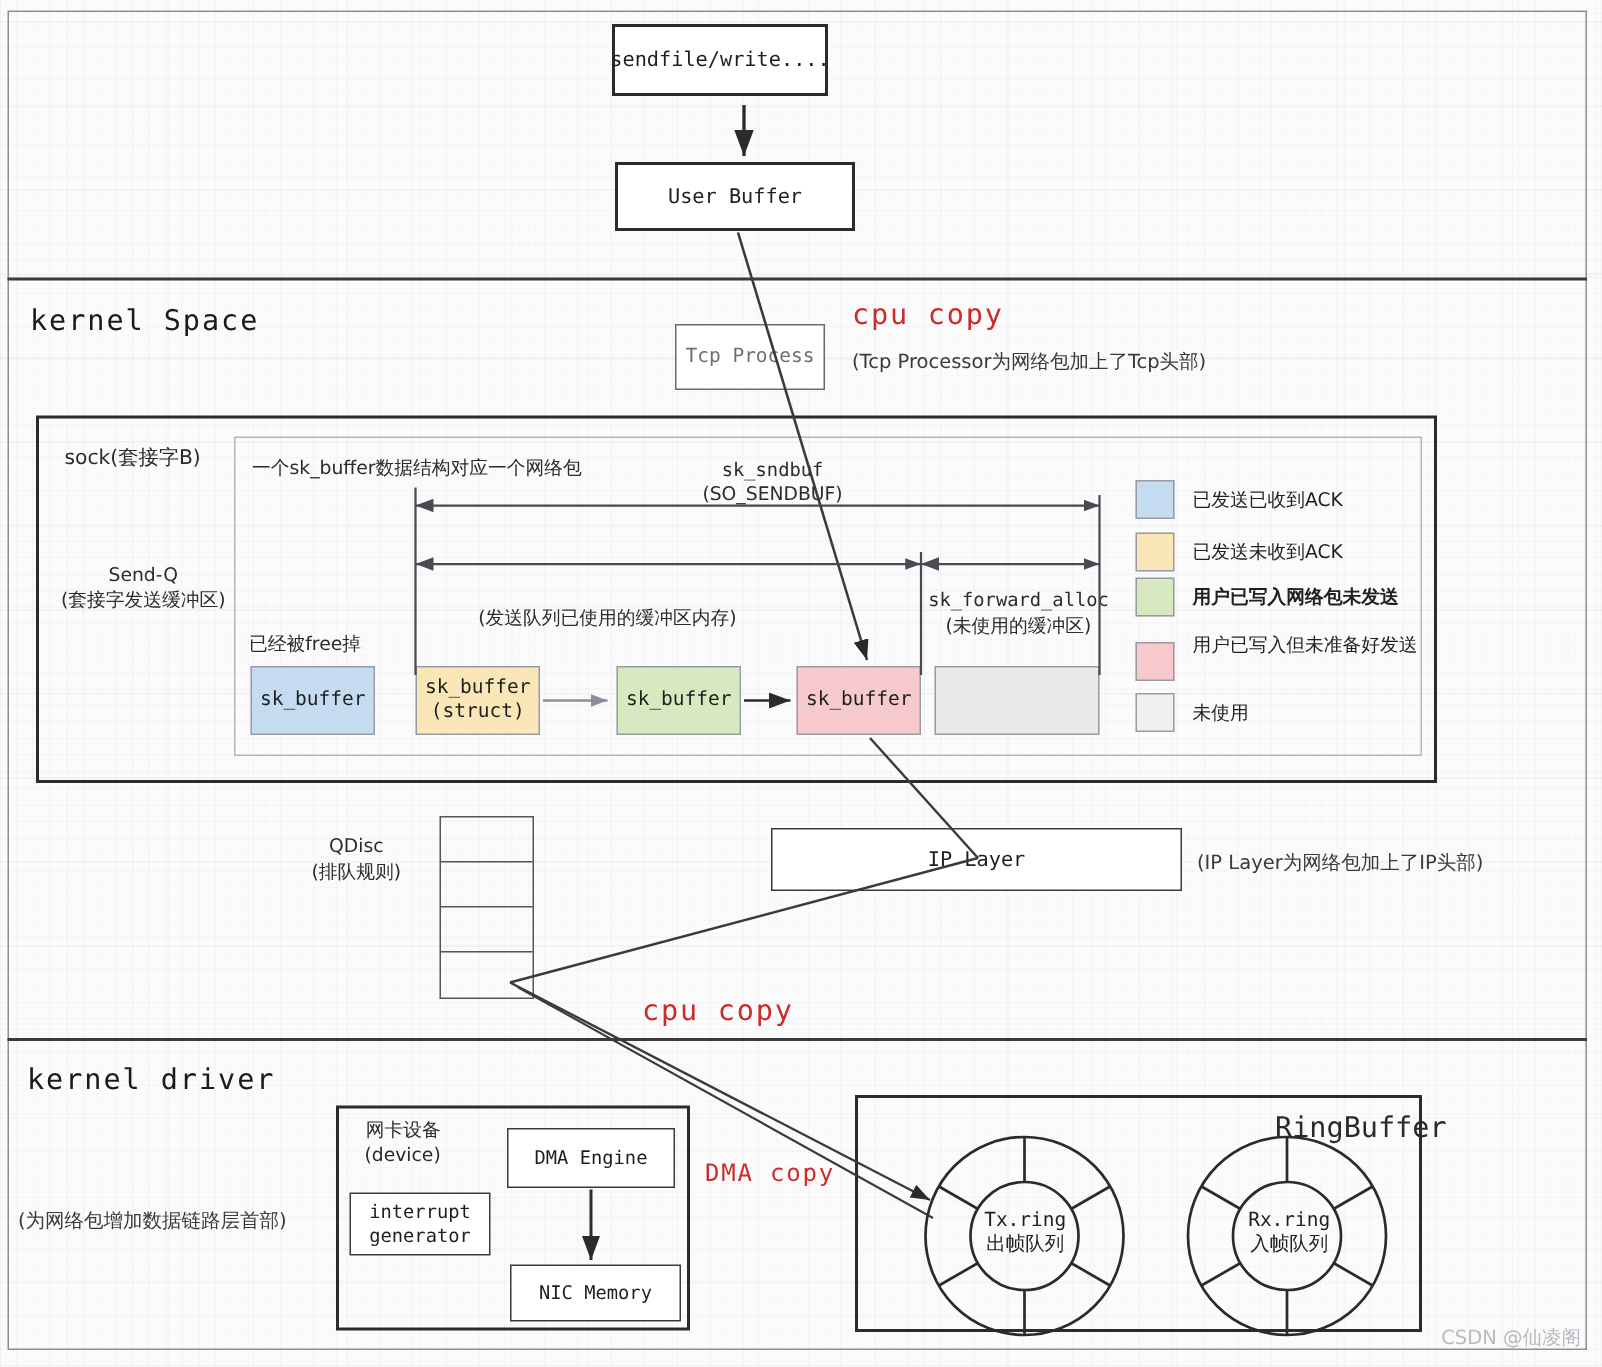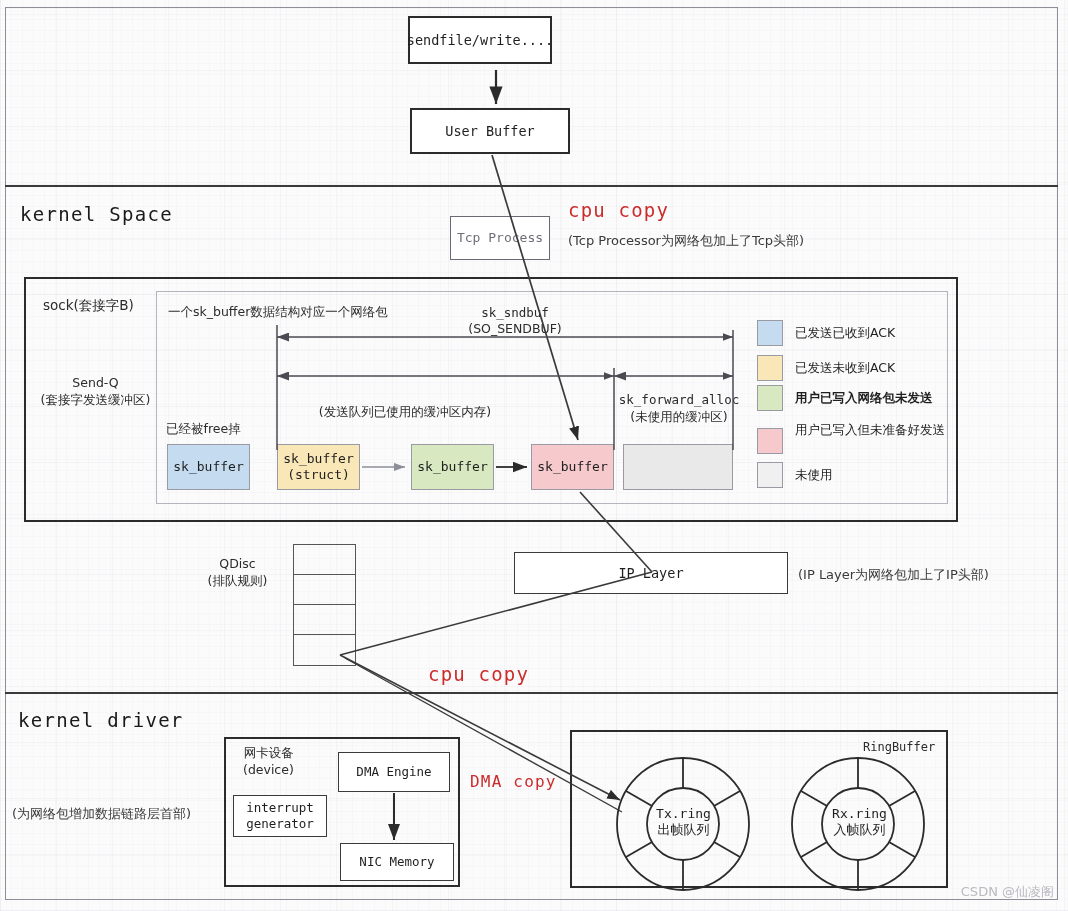--- a/index.html
+++ b/index.html
@@ -200,21 +200,21 @@
   <div class="box med" style="left:233px;top:795px;width:94px;height:42px;font-size:12.5px;">interrupt
 generator</div>
 
   <div class="box med" style="left:340px;top:843px;width:114px;height:38px;font-size:12.5px;">NIC Memory</div>
 
   <div class="box med" style="left:338px;top:752px;width:112px;height:40px;font-size:12.5px;">DMA Engine</div>
 
   <div class="red small" style="left:470px;top:772px;">DMA copy</div>
 
   <div id="ringbuffer"></div>
-  <div class="lbl" style="left:850px;top:740px;font-size:12px;text-align:right;margin-left:13px;">RingBuffer</div>
+  <div class="lbl" style="left:850px;top:740px;font-size:19px;text-align:right;">RingBuffer</div>
 
   <div class="ringlabel" style="left:636px;top:806px;width:95px;">Tx.ring
 出帧队列</div>
   <div class="ringlabel" style="left:812px;top:806px;width:95px;">Rx.ring
 入帧队列</div>
 
   <div class="wm">CSDN @仙凌阁</div>
 
   <svg class="overlay" viewBox="0 0 1068 911">
     <defs>

